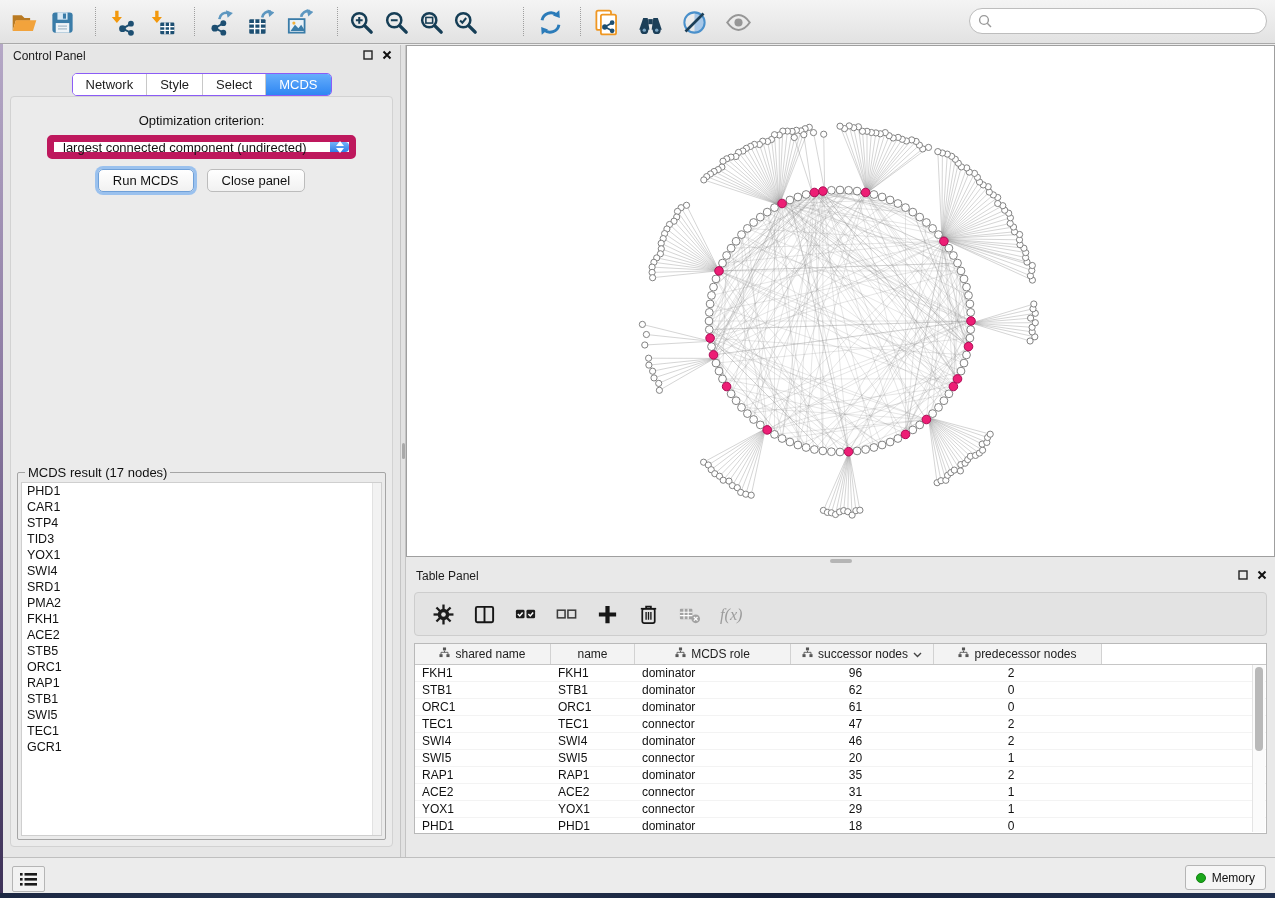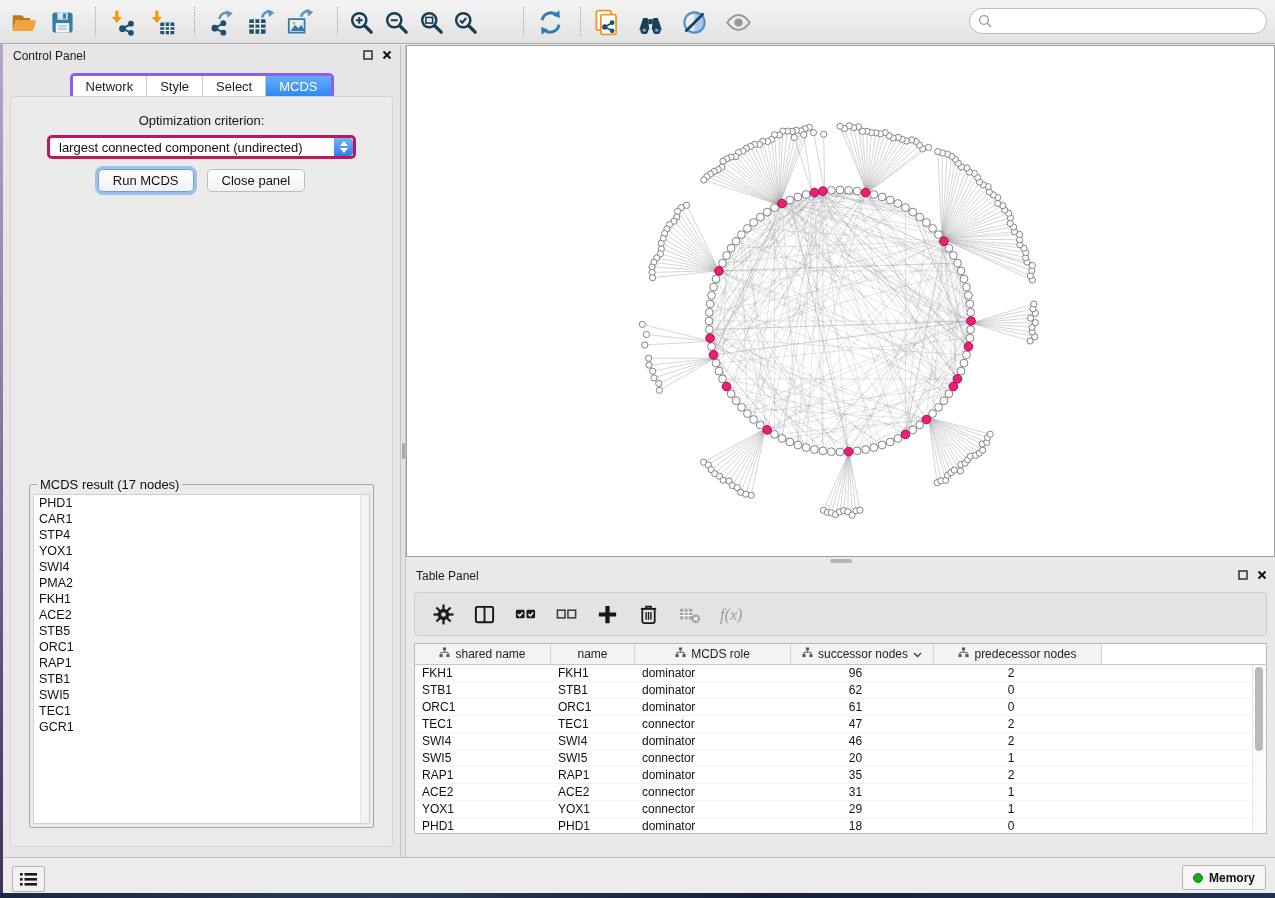--- a/index.html
+++ b/index.html
@@ -21,41 +21,41 @@
   #searchbox{position:absolute;left:969px;top:8px;width:298px;height:26px;background:#fff;
     border:1px solid #bdbdbd;border-radius:13px;box-sizing:border-box;display:flex;align-items:center;padding:0 8px;}
   #searchbox input{border:none;outline:none;flex:1;font-size:12px;background:transparent;
     font-family:"Liberation Sans",sans-serif;margin-left:5px;}
   
   #control-panel{position:absolute;left:3px;top:45px;width:397px;height:812px;background:#e6e6e6;}
   .panel-title{position:absolute;left:10px;top:4px;font-size:12px;color:#1c1c1c;}
   .panel-btns{position:absolute;right:8px;top:5px;display:flex;gap:9px;align-items:center;}
   .float-icon svg,.close-icon svg{display:block;}
   #cp-tabs{position:absolute;top:28px;left:50%;transform:translateX(-50%);display:flex;
-    background:#fff;border:3px solid #8b5cf6;border-radius:5px;overflow:hidden;}
+    background:#fff;border:1px solid #8b5cf6;border-radius:5px;overflow:hidden;}
   .seg-tab{padding:3px 13px;font-size:13px;color:#1c1c1c;background:#fff;border-right:1px solid #c8c8c8;cursor:pointer;white-space:nowrap;}
   .seg-tab:last-child{border-right:none;}
   .seg-tab.selected{background:linear-gradient(#66aefc,#2e86f2);color:#fff;}
   #cp-inner{position:absolute;left:7px;right:7px;top:51px;bottom:10px;background:#ebebeb;
     border:1px solid #d2d2d2;border-radius:4px;}
   #opt-label{position:absolute;top:16px;width:100%;text-align:center;font-size:13px;color:#111;}
   #criterion{position:absolute;left:36px;right:36px;top:38px;height:24px;background:#fff;
-    border:3px solid #be185d;border-radius:5px;display:flex;align-items:center;cursor:pointer;box-sizing:border-box;}
+    border:7px solid #be185d;border-radius:5px;display:flex;align-items:center;cursor:pointer;box-sizing:border-box;}
   #criterion .val{flex:1;font-size:13px;color:#111;padding-left:9px;white-space:nowrap;overflow:hidden;}
   #criterion .stepper{width:19px;height:100%;border-radius:0 4px 4px 0;
     background:linear-gradient(#74b3f9,#2f7de8);display:flex;flex-direction:column;align-items:center;justify-content:center;gap:2px;}
   .chev{width:0;height:0;border-left:4px solid transparent;border-right:4px solid transparent;}
   .chev.up{border-bottom:5px solid #fff;}
   .chev.down{border-top:5px solid #fff;}
   #cp-buttons{position:absolute;top:72px;width:100%;display:flex;justify-content:center;gap:13px;}
   .push-btn{font-size:13px;color:#111;background:linear-gradient(#ffffff,#f1f1f1);
     border:1px solid #bcbcbc;border-radius:5px;padding:3px 14px;cursor:pointer;font-family:"Liberation Sans",sans-serif;}
   .push-btn.focused{box-shadow:0 0 0 3px rgba(110,170,240,.65);border-color:#6fa0d8;}
   #mcds-fieldset{position:absolute;left:6px;right:6px;top:368px;bottom:6px;border:1px solid #a5a5a5;
-    border-radius:2px;margin:12px;padding:0;}
+    border-radius:2px;margin:0;padding:0;}
   #mcds-fieldset legend{font-size:13px;color:#111;margin-left:7px;padding:0 3px;}
   #mcds-list{position:absolute;left:3px;right:3px;top:2px;bottom:3px;background:#fff;border:1px solid #cfcfcf;overflow:hidden;}
   .list-item{font-size:12.5px;color:#111;height:16px;line-height:16px;padding-left:5px;}
   #mcds-scroll{position:absolute;right:0;top:0;bottom:0;width:8px;background:#f2f2f2;border-left:1px solid #e2e2e2;}
   
   #v-split{position:absolute;left:400px;top:45px;width:6px;height:812px;background:#e2e2e2;
     border-left:1px solid #c4c4c4;border-right:1px solid #c4c4c4;box-sizing:border-box;}
   #v-split .grip{position:absolute;left:1px;top:398px;width:3px;height:16px;background:#a9a9a9;border-radius:2px;}
   #h-split{position:absolute;left:406px;top:557px;width:869px;height:8px;background:#e9e9e9;}
   #h-split .grip{position:absolute;left:50%;top:2px;transform:translateX(-50%);width:22px;height:4px;
@@ -91,21 +91,21 @@
   #tscroll{position:absolute;right:1px;top:21px;bottom:1px;width:12px;background:#fbfbfb;border-left:1px solid #e4e4e4;}
   #tthumb{position:absolute;left:1.5px;top:2px;width:8px;height:84px;background:#b9b9b9;border-radius:5px;}
   #tp-tabs{position:absolute;left:50%;transform:translateX(-50%);top:269px;display:flex;
     background:#fff;border:1px solid #bdbdbd;border-radius:5px;overflow:hidden;}
   
   #status-bar{position:absolute;left:3px;top:857px;width:1272px;height:36px;background:#ececec;
     border-top:1px solid #bfbfbf;box-sizing:border-box;}
   #list-btn{position:absolute;left:9px;top:8px;width:31px;height:24px;background:#f2f2f2;
     border:1px solid #b5b5b5;border-radius:2px;display:flex;align-items:center;justify-content:center;cursor:pointer;}
   #memory-btn{position:absolute;right:9px;top:7px;height:25px;background:#f6f6f6;border:1px solid #b5b5b5;
-    border-radius:3px;display:flex;align-items:center;gap:6px;padding:4px 10px;font-size:12px;color:#111;cursor:pointer;box-sizing:border-box;font-weight:bold;}
+    border-radius:3px;display:flex;align-items:center;gap:6px;padding:4px 10px;font-size:12px;color:#111;cursor:pointer;box-sizing:border-box;}
   #memory-dot{width:10px;height:10px;border-radius:50%;background:#1ba81b;border:1px solid #128312;box-sizing:border-box;}
 </style>
 </head>
 <body>
 
 <div id="root">
   <div id="wall-left"></div>
   <div id="wall-bottom"></div>
 
   <div id="toolbar">
@@ -291,22 +291,24 @@
         <button class="push-btn focused">Run MCDS</button>
         <button class="push-btn">Close panel</button>
       </div>
       <fieldset id="mcds-fieldset">
         <legend>MCDS result (17 nodes)</legend>
         <div id="mcds-list">
           <div id="mcds-items">
               <div class="list-item">PHD1</div>
               <div class="list-item">CAR1</div>
               <div class="list-item">STP4</div>
+              <div class="list-item">TID3</div>
               <div class="list-item">YOX1</div>
               <div class="list-item">SWI4</div>
+              <div class="list-item">SRD1</div>
               <div class="list-item">PMA2</div>
               <div class="list-item">FKH1</div>
               <div class="list-item">ACE2</div>
               <div class="list-item">STB5</div>
               <div class="list-item">ORC1</div>
               <div class="list-item">RAP1</div>
               <div class="list-item">STB1</div>
               <div class="list-item">SWI5</div>
               <div class="list-item">TEC1</div>
               <div class="list-item">GCR1</div>

